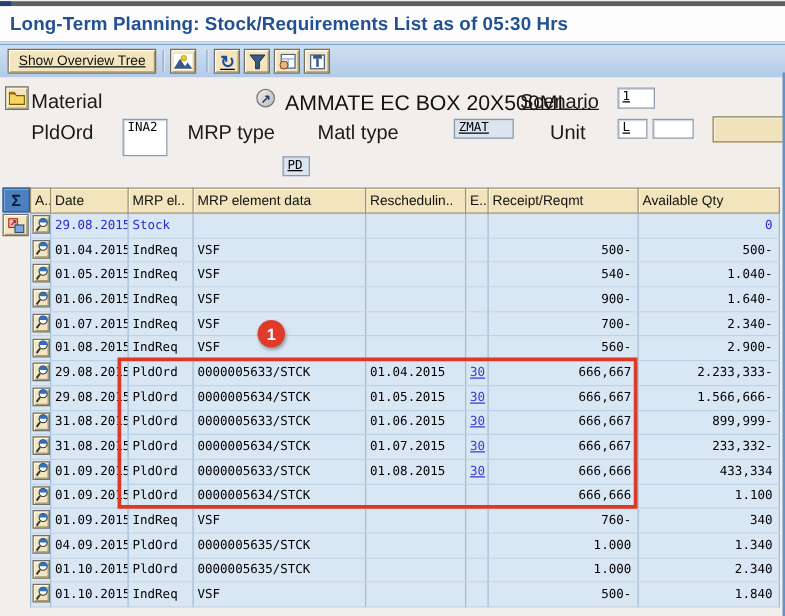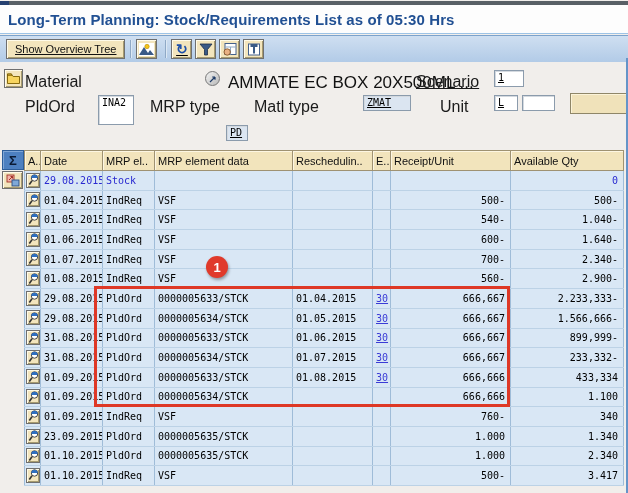--- a/index.html
+++ b/index.html
@@ -183,21 +183,21 @@
         <col class="c-av">
     </colgroup>
     <thead>
       <tr>
         <th>A..</th>
         <th>Date</th>
         <th>MRP el..</th>
         <th>MRP element data</th>
         <th>Reschedulin..</th>
         <th>E..</th>
-        <th>Receipt/Unit</th>
+        <th>Receipt/Reqmt</th>
         <th>Available Qty</th>
       </tr>
     </thead>
     <tbody>
         <tr class="stock-row">
       <td class="icon-cell">
         <span class="mag-btn btn-bevel">
           <svg width="11" height="12" viewBox="0 0 11 12">
             <circle cx="6.5" cy="4" r="3.2" fill="#ffffff" stroke="#333" stroke-width="0.9"></circle>
             <path d="M3.3 4 a3.2 3.2 0 0 1 6.4 0 Z" fill="#2f6fc0"></path>
@@ -257,21 +257,21 @@
             <path d="M3.3 4 a3.2 3.2 0 0 1 6.4 0 Z" fill="#2f6fc0"></path>
             <line x1="4" y1="6.8" x2="1.3" y2="10.5" stroke="#333" stroke-width="1.6"></line>
           </svg>
         </span>
       </td>
       <td>01.06.2015</td>
       <td>IndReq</td>
       <td>VSF</td>
       <td></td>
       <td></td>
-      <td class="num">600-</td>
+      <td class="num">900-</td>
       <td class="num">1.640-</td>
     </tr>
         <tr>
       <td class="icon-cell">
         <span class="mag-btn btn-bevel">
           <svg width="11" height="12" viewBox="0 0 11 12">
             <circle cx="6.5" cy="4" r="3.2" fill="#ffffff" stroke="#333" stroke-width="0.9"></circle>
             <path d="M3.3 4 a3.2 3.2 0 0 1 6.4 0 Z" fill="#2f6fc0"></path>
             <line x1="4" y1="6.8" x2="1.3" y2="10.5" stroke="#333" stroke-width="1.6"></line>
           </svg>
@@ -432,21 +432,21 @@
         <tr>
       <td class="icon-cell">
         <span class="mag-btn btn-bevel">
           <svg width="11" height="12" viewBox="0 0 11 12">
             <circle cx="6.5" cy="4" r="3.2" fill="#ffffff" stroke="#333" stroke-width="0.9"></circle>
             <path d="M3.3 4 a3.2 3.2 0 0 1 6.4 0 Z" fill="#2f6fc0"></path>
             <line x1="4" y1="6.8" x2="1.3" y2="10.5" stroke="#333" stroke-width="1.6"></line>
           </svg>
         </span>
       </td>
-      <td>23.09.2015</td>
+      <td>04.09.2015</td>
       <td>PldOrd</td>
       <td>0000005635/STCK</td>
       <td></td>
       <td></td>
       <td class="num">1.000</td>
       <td class="num">1.340</td>
     </tr>
         <tr>
       <td class="icon-cell">
         <span class="mag-btn btn-bevel">
@@ -474,21 +474,21 @@
             <line x1="4" y1="6.8" x2="1.3" y2="10.5" stroke="#333" stroke-width="1.6"></line>
           </svg>
         </span>
       </td>
       <td>01.10.2015</td>
       <td>IndReq</td>
       <td>VSF</td>
       <td></td>
       <td></td>
       <td class="num">500-</td>
-      <td class="num">3.417</td>
+      <td class="num">1.840</td>
     </tr>
       </tbody>
   </table>
 
   <div class="anno-box"></div>
   <div class="anno-circle">
     <span>1</span>
   </div>
 
   <div class="right-border"></div>

